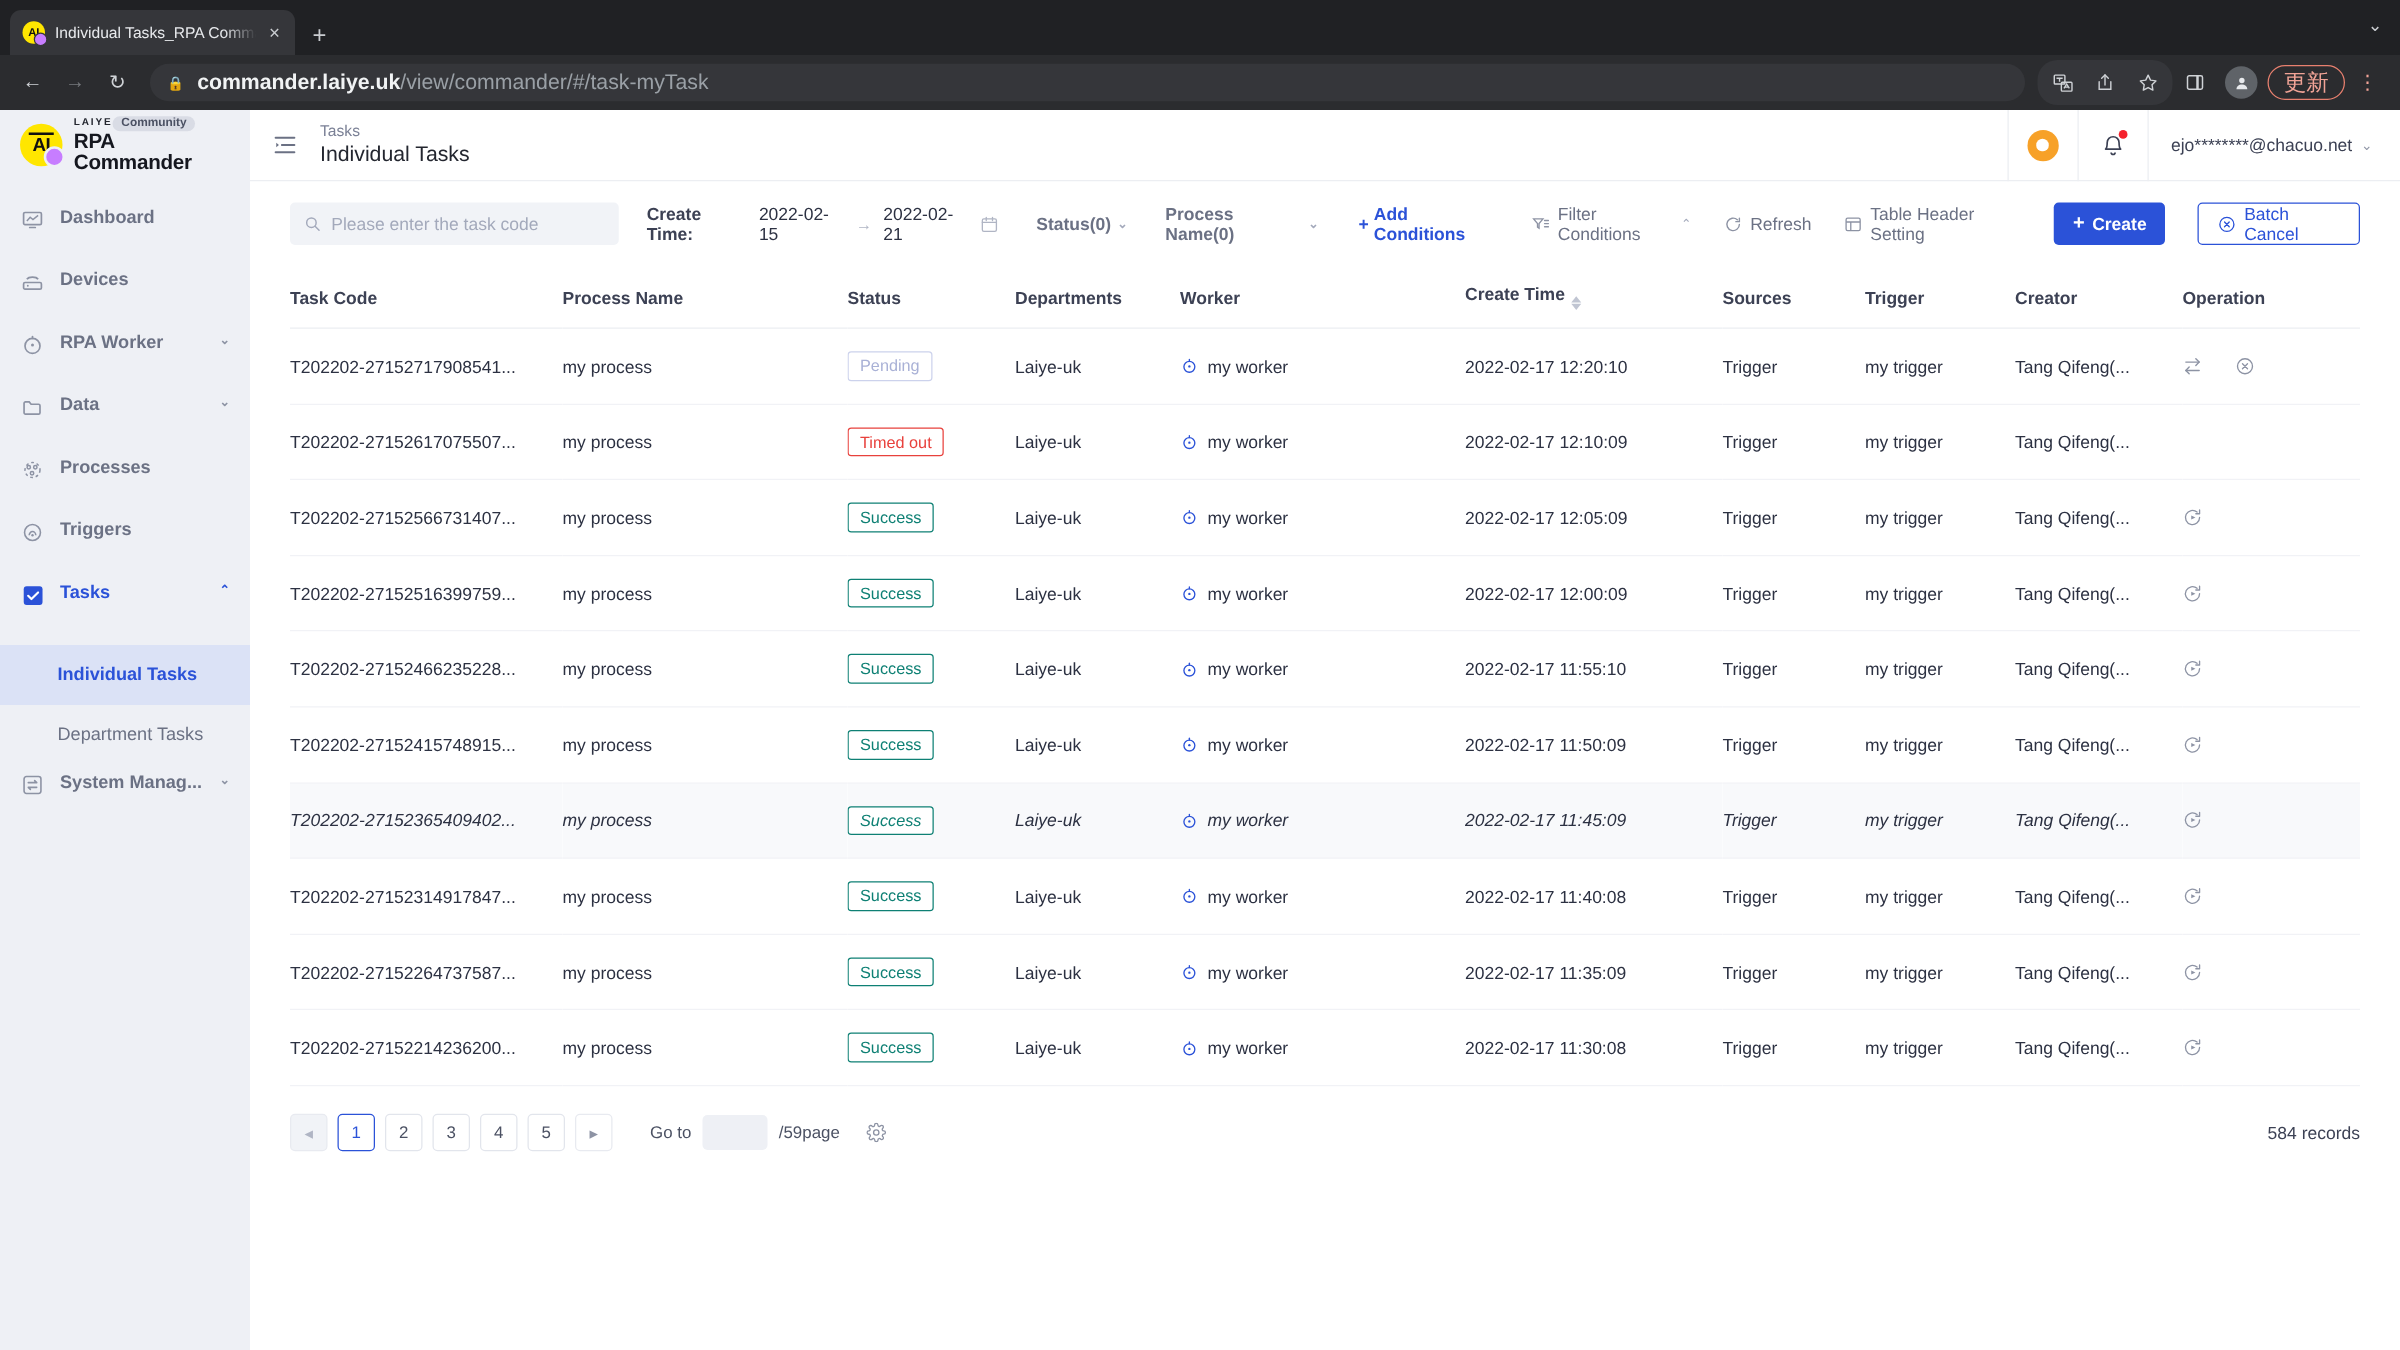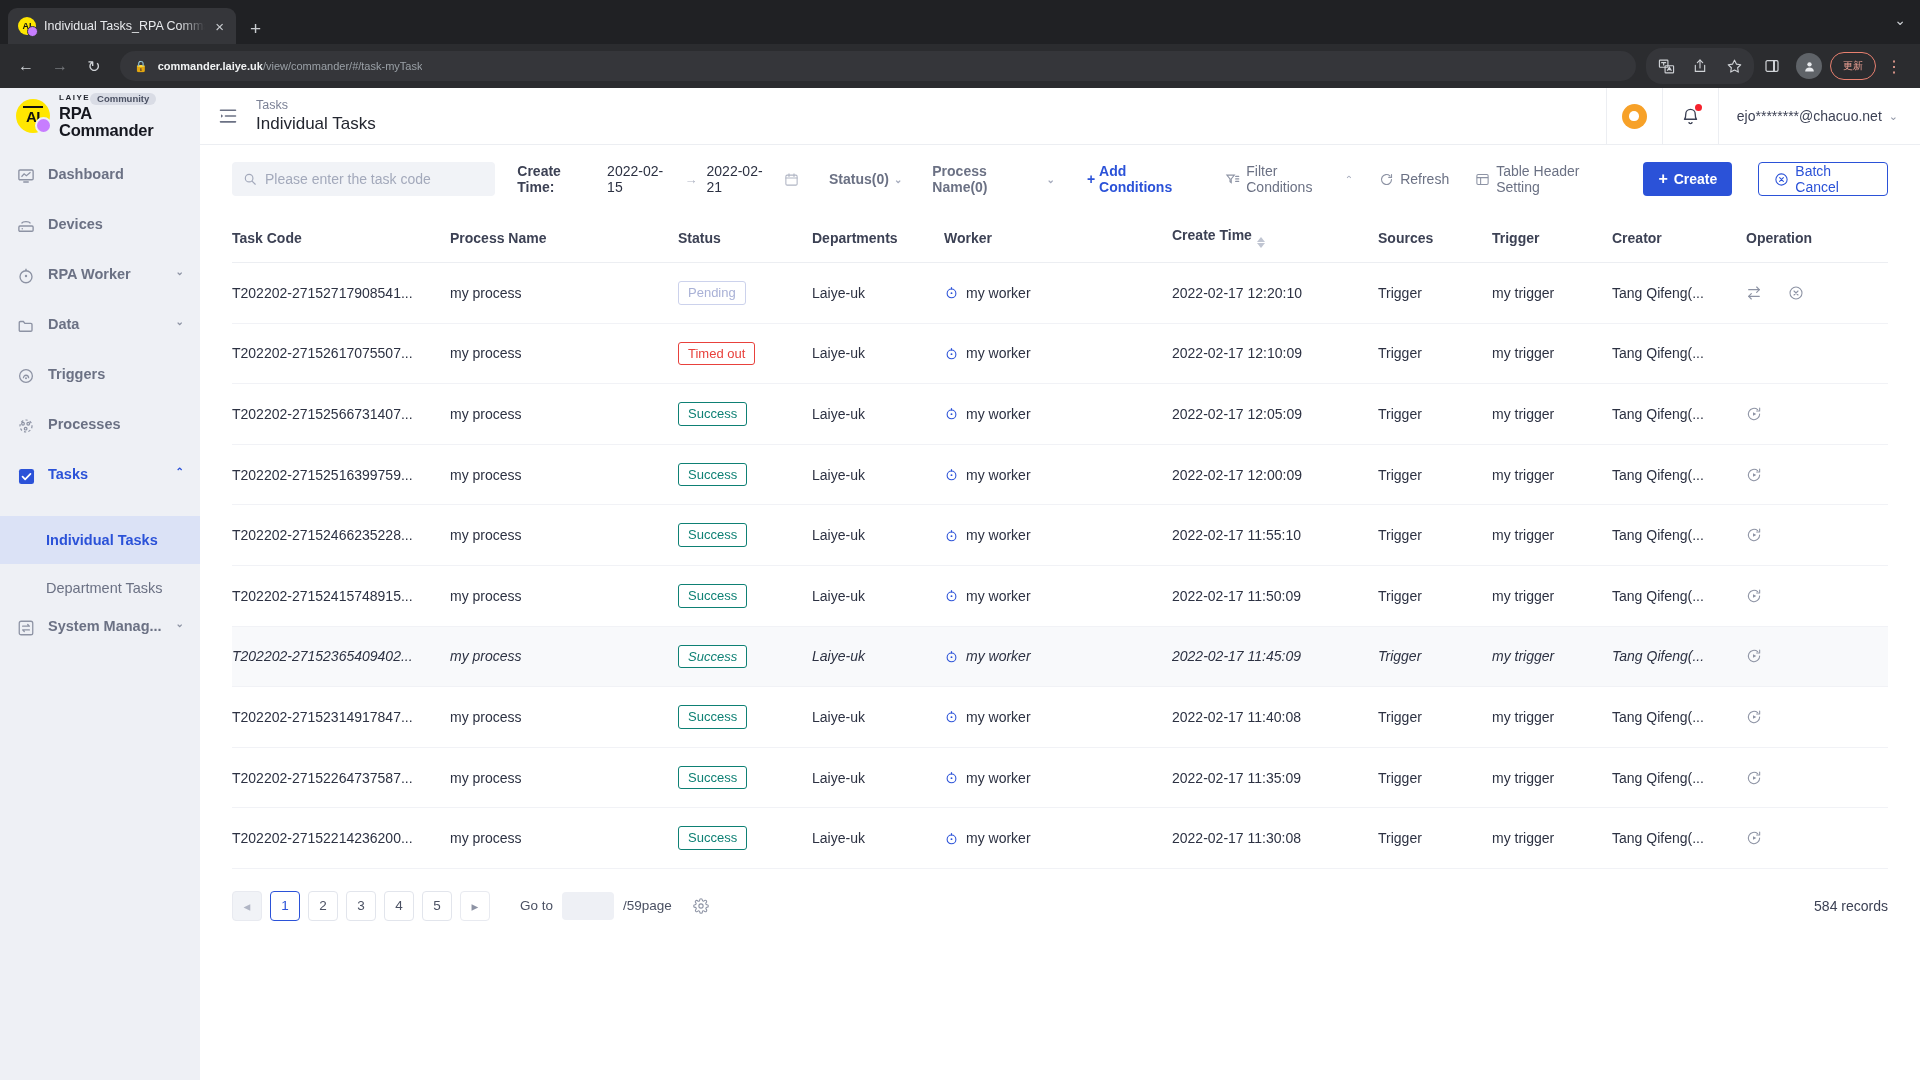--- a/index.html
+++ b/index.html
@@ -52,36 +52,36 @@
     display: flex; align-items: center; justify-content: center;
     color: #cfd2d6; font-size: 16px; flex: 0 0 auto;
   }
   .nav-btn.dim { color: #76797d; }
   .omnibox {
     flex: 1 1 auto; height: 30px; background: #35363a;
     border-radius: 16px; display: flex; align-items: center;
     padding: 0 14px; gap: 10px; margin: 0 8px; min-width: 0;
   }
   .omnibox .lock { font-size: 11px; color: #cfd2d6; }
-  .url { font-size: 11px; color: #9aa0a6; white-space: nowrap; overflow: hidden; }
+  .url { font-size: 17px; color: #9aa0a6; white-space: nowrap; overflow: hidden; }
   .url b { color: #f1f3f4; font-weight: 700; }
   .tb-right { display: flex; align-items: center; gap: 2px; flex: 0 0 auto; }
   .tb-icons-pill {
     display: flex; align-items: center; gap: 2px;
     background: #35363a; border-radius: 16px; padding: 2px 4px;
   }
   .avatar-btn {
     width: 26px; height: 26px; border-radius: 50%; background: #5f6368;
     display: flex; align-items: center; justify-content: center;
     color: #e8eaed; font-size: 13px; margin: 0 6px;
   }
   .update-btn {
     border: 1px solid #e8806f; color: #f0a396; border-radius: 14px;
     height: 28px; padding: 0 12px; display: flex; align-items: center;
-    font-size: 10px; font-family: Liberation Mono, monospace;
+    font-size: 18px; font-family: Liberation Mono, monospace;
   }
 
   
   .app { display: flex; width: 1920px; height: 992px; background: #fff; }
 
   
   .sidebar {
     width: 200px; flex: 0 0 200px; background: #eef0f5;
     display: flex; flex-direction: column; padding-top: 0;
   }
@@ -361,38 +361,38 @@
         <span class="ic">
             <svg width="18" height="18" viewBox="0 0 24 24" fill="none" stroke="#8d93a4" stroke-width="1.8">
               <path d="M3 7.5a1.5 1.5 0 011.5-1.5h4l2 2.5h8A1.5 1.5 0 0120 10v7.5a1.5 1.5 0 01-1.5 1.5h-14A1.5 1.5 0 013 17.5z"></path>
             </svg>
           </span>
         <span class="lbl">Data</span>
         <span class="caret">⌄</span>
       </div>
       <div class="nav-item">
         <span class="ic">
-            <svg width="18" height="18" viewBox="0 0 24 24" fill="none" stroke="#8d93a4" stroke-width="1.7">
-              <circle cx="12" cy="12" r="8.5"></circle>
-              <path d="M8.5 15c0-2.2 1.6-4 3.5-4s3.5 1.8 3.5 4"></path>
-              <circle cx="12" cy="15" r="1.3" fill="#8d93a4" stroke="none"></circle>
-            </svg>
-          </span>
-        <span class="lbl">Triggers</span>
-      </div>
-      <div class="nav-item">
-        <span class="ic">
             <svg width="18" height="18" viewBox="0 0 24 24" fill="none" stroke="#8d93a4" stroke-width="1.6">
               <circle cx="12" cy="12" r="8" stroke-dasharray="3 3"></circle>
               <circle cx="8" cy="9" r="1.8"></circle>
               <circle cx="15" cy="9" r="1.8"></circle>
               <circle cx="11.5" cy="15.5" r="1.8"></circle>
             </svg>
           </span>
         <span class="lbl">Processes</span>
+      </div>
+      <div class="nav-item">
+        <span class="ic">
+            <svg width="18" height="18" viewBox="0 0 24 24" fill="none" stroke="#8d93a4" stroke-width="1.7">
+              <circle cx="12" cy="12" r="8.5"></circle>
+              <path d="M8.5 15c0-2.2 1.6-4 3.5-4s3.5 1.8 3.5 4"></path>
+              <circle cx="12" cy="15" r="1.3" fill="#8d93a4" stroke="none"></circle>
+            </svg>
+          </span>
+        <span class="lbl">Triggers</span>
       </div>
       <div class="nav-item active">
         <span class="ic">
             <svg width="19" height="19" viewBox="0 0 24 24">
               <rect x="2.5" y="2.5" width="19" height="19" rx="3" fill="#2b52d8"></rect>
               <path d="M7 12.2l3.3 3.3L17 8.8" fill="none" stroke="#fff" stroke-width="2.2" stroke-linecap="round" stroke-linejoin="round"></path>
             </svg>
           </span>
         <span class="lbl">Tasks</span>
         <span class="caret" style="color:#2b52d8;">⌃</span>

